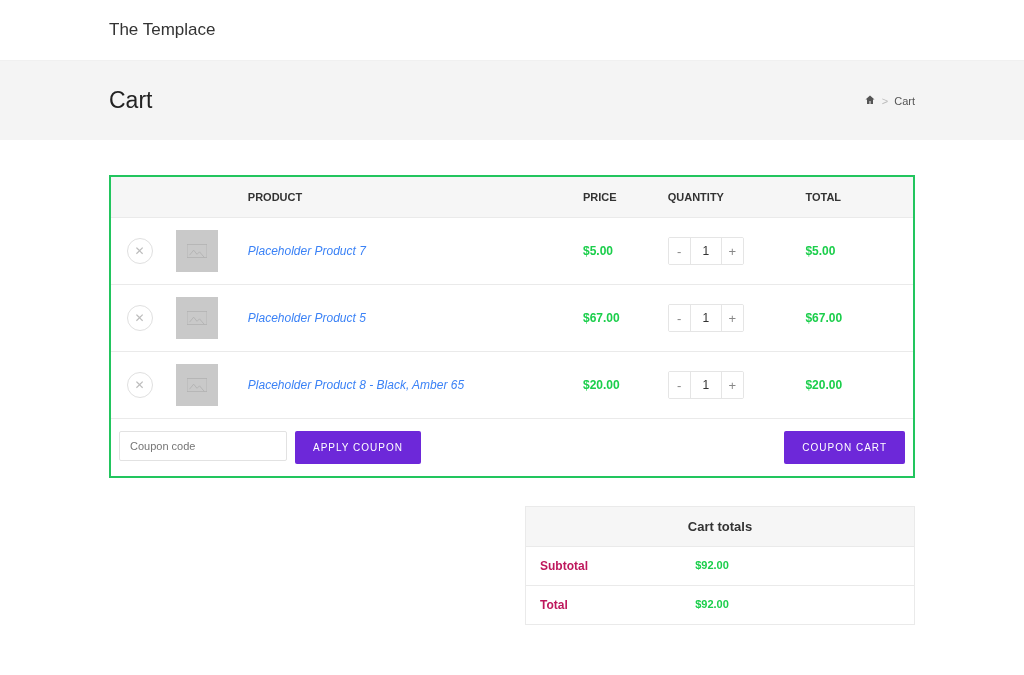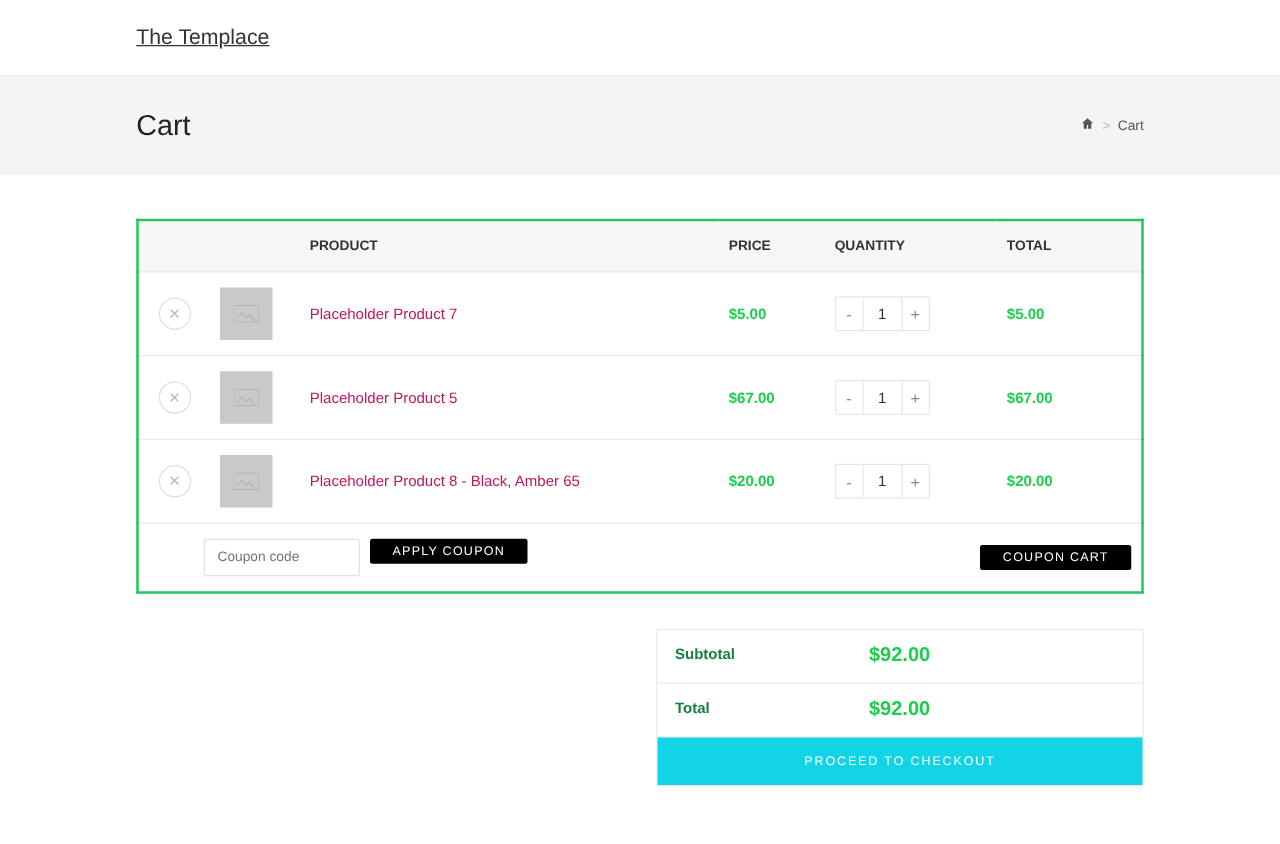--- a/index.html
+++ b/index.html
@@ -1,18 +1,18 @@
 <!DOCTYPE html>
 <html><head>
 <meta charset="utf-8">
 <style>
   * { box-sizing: border-box; margin: 0; padding: 0; }
   body { font-family: "Segoe UI", Arial, sans-serif; color: #333; font-size: 13px; background: #fff; }
   
-  .header { border-bottom: 1px solid #f0f0f0; text-decoration: underline; }
+  .header { border-bottom: 1px solid #f0f0f0; }
   .header-inner { max-width: 822px; margin: 0 auto; padding: 20px 8px; }
   .site-title { font-size: 17px; font-weight: 400; color: #333; }
 
   .page-header { background: #f4f4f4; }
   .page-header-inner { max-width: 822px; margin: 0 auto; padding: 26px 8px; display: flex; justify-content: space-between; align-items: center; }
   .page-title { font-size: 23px; font-weight: 400; color: #222; }
   .breadcrumb { font-size: 11px; color: #555; display: flex; align-items: center; gap: 6px; }
   .breadcrumb svg { width: 12px; height: 12px; }
   .breadcrumb-sep { color: #bbb; }
 
@@ -25,41 +25,41 @@
   .cart-table th.col-product { width: 324px; padding-left: 16px;}
   .cart-table th.col-price { width: 80px; }
   .cart-table th.col-qty { width: 130px; text-align:left; }
   .cart-table th.col-total { width: 110px; }
 
   .cart-table tbody td { padding: 12px 8px; border-bottom: 1px solid #eaeaea; vertical-align: middle; font-size: 12px; }
   .td-remove { text-align: center; }
   .remove-btn { width: 26px; height: 26px; border: 1px solid #e0e0e0; border-radius: 50%; background: #fff; color: #bbb; font-size: 12px; display: inline-flex; align-items: center; justify-content: center; cursor: pointer; line-height:1; }
   .thumb { width: 42px; height: 42px; background: #c9c9c9; display: flex; align-items: center; justify-content: center; }
   .thumb svg { width: 20px; height: 14px; opacity: 0.5; }
-  .td-product { color: #be185d; padding-left: 16px !important;}
-  .price, .line-total, .totals-val { color: #1bce4b; font-weight: 600; font-size: 16px; }
+  .td-product { color: #3b82f6; padding-left: 16px !important; font-style: italic;}
+  .price, .line-total, .totals-val { color: #1bce4b; font-weight: 600; font-size: 11px; }
   .td-qty {}
   .qty-wrap { display: inline-flex; border: 1px solid #e5e5e5; border-radius: 2px; overflow: hidden; }
   .qty-btn { width: 22px; height: 26px; background: #fff; border: none; color: #888; font-size: 13px; cursor: pointer; }
   .qty-btn.minus { border-right: 1px solid #e5e5e5; }
   .qty-btn.plus { border-left: 1px solid #e5e5e5; }
   .qty-input { width: 30px; height: 26px; border: none; text-align: center; font-size: 12px; color: #333; }
 
   .actions-row td { padding: 10px 8px; border-bottom: none; }
   .actions-inner { display: flex; justify-content: space-between; align-items: center; gap: 10px; }
   .coupon-group { display: flex; gap: 8px; }
-  .coupon-input { border: 1px solid #e2e2e2; padding: 0 10px; font-size: 11px; color: #888; height: 30px; width: 125px; border-radius: 2px; margin-left: 44px; }
-  .btn { background: #000000; color: #fff; border: none; height: 20px; padding: 0 18px; font-size: 10px; letter-spacing: 1px; cursor: pointer; border-radius: 2px; font-weight:500; }
+  .coupon-input { border: 1px solid #e2e2e2; padding: 0 10px; font-size: 11px; color: #888; height: 30px; width: 168px; border-radius: 2px; }
+  .btn { background: #6d28d9; color: #fff; border: none; height: 33px; padding: 0 18px; font-size: 10px; letter-spacing: 1px; cursor: pointer; border-radius: 2px; font-weight:500; }
 
   .cart-totals-wrap { display: flex; justify-content: flex-end; margin-top: 28px; }
   .cart-totals { width: 390px; border: 1px solid #eaeaea; }
   .cart-totals-header { background: #f6f6f6; text-align: center; font-size: 13px; font-weight: 700; padding: 12px; border-bottom: 1px solid #eaeaea; }
   .totals-row { display: flex; border-bottom: 1px solid #eaeaea; }
   .totals-row:last-of-type { border-bottom: none; }
-  .totals-label { width: 40%; padding: 12px 14px; font-size: 12px; font-weight: 700; color: #15803d; }
+  .totals-label { width: 40%; padding: 12px 14px; font-size: 12px; font-weight: 700; color: #be185d; }
   .totals-val { width: 60%; padding: 12px 14px; }
   .checkout-btn { width: 100%; border: none; background: #13d3e6; color: #fff; height: 38px; font-size: 10px; letter-spacing: 1.5px; cursor: pointer; margin-top: 0; }
   .checkout-btn-wrap { padding: 0; }
 </style>
 </head>
 <body>
 
 <div class="header">
   <div class="header-inner">
     <div class="site-title">The Templace</div>
@@ -173,27 +173,25 @@
             </div>
             <button class="btn">COUPON CART</button>
           </div>
         </td>
       </tr>
     </tbody>
   </table>
 
   <div class="cart-totals-wrap">
     <div class="cart-totals">
+      <div class="cart-totals-header">Cart totals</div>
       <div class="totals-row">
         <div class="totals-label">Subtotal</div>
         <div class="totals-val">$92.00</div>
       </div>
       <div class="totals-row">
         <div class="totals-label">Total</div>
         <div class="totals-val">$92.00</div>
       </div>
-      <div class="checkout-btn-wrap">
-        <button class="checkout-btn">PROCEED TO CHECKOUT</button>
-      </div>
     </div>
   </div>
 
 </div>
 
 </body></html>

